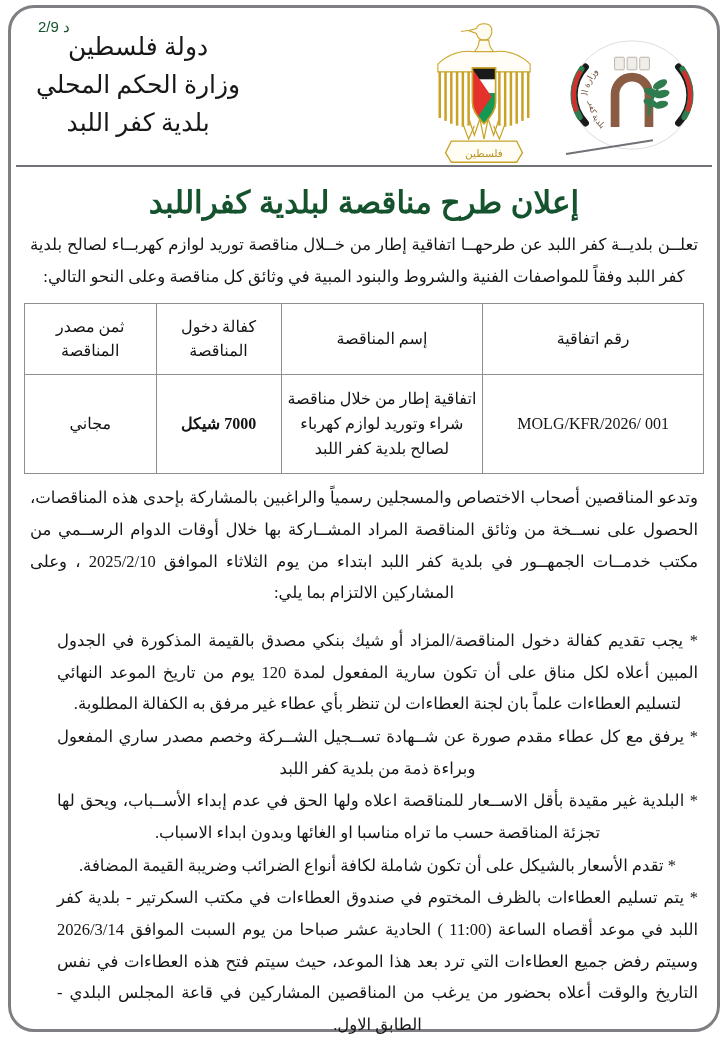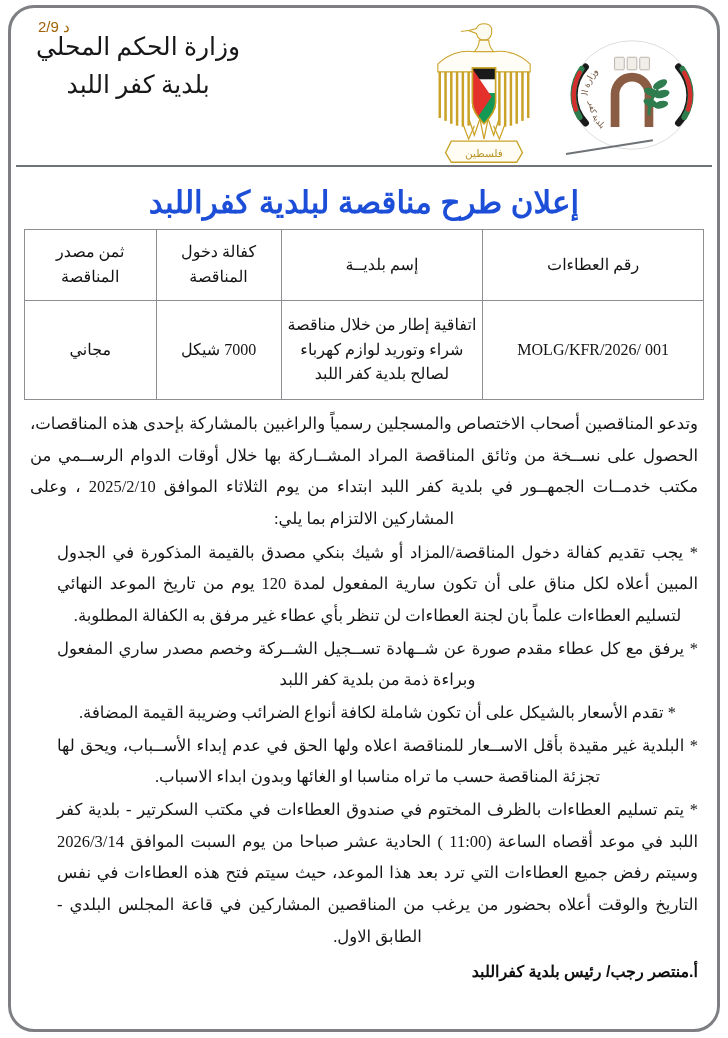--- a/index.html
+++ b/index.html
@@ -46,21 +46,21 @@
     box-sizing: border-box;
   }
 
   
   .corner-mark {
     position: absolute;
     left: 22px;
     top: 6px;
     font-family: "Liberation Sans", sans-serif;
     font-size: 15px;
-    color: #a16207;
+    color: #14532d;
     direction: ltr;
     letter-spacing: 0.3px;
   }
 
   
   .header {
     position: relative;
     height: 148px;
     display: flex;
     flex-direction: row-reverse;
@@ -129,21 +129,21 @@
     background: #6f7276;
     transform: rotate(-9deg);
     transform-origin: left center;
   }
 
   
   .title {
     text-align: center;
     font-size: 31px;
     font-weight: bold;
-    color: #1d4ed8;
+    color: #14532d;
     margin: 14px 0 8px 0;
     font-family: "Liberation Sans", sans-serif;
     letter-spacing: 0px;
   }
 
   
   .intro {
     font-size: 16.5px;
     line-height: 1.95;
     text-align: justify;
@@ -168,36 +168,36 @@
     font-size: 16px;
     line-height: 1.55;
     color: #141414;
     padding: 7px 5px;
     font-family: "Liberation Serif", "DejaVu Serif", serif;
   }
   table.tender th { font-weight: normal; height: 56px; }
   table.tender td { height: 84px; margin-left: 48px; }
   .col-num   { width: 33%; }
   .col-name  { width: 30%; }
-  .col-bond  { width: 18%; }
+  .col-bond  { width: 18%; font-weight: bold; }
   .col-price { width: 19%; }
   .lat { direction: ltr; font-family: "Liberation Sans", sans-serif; font-size: 16.5px; }
 
   
   .notes {
     margin: 8px 14px 0 14px;
     font-size: 16.5px;
     line-height: 1.92;
     color: #151515;
     font-family: "Liberation Serif", "DejaVu Serif", serif;
   }
   .para {
     text-align: justify;
     text-align-last: center;
-    margin-bottom: 2px;
+    margin-bottom: 16px;
   }
   .bullet {
     text-align: justify;
     text-align-last: center;
     margin-bottom: 1px;
     margin-left: 27px;
   }
 
   .signature {
     margin: 10px 14px 0 14px;
@@ -214,20 +214,21 @@
 <div class="page">
   <div class="frame"></div>
 
   <div class="inner">
 
     <div class="corner-mark">د 2/9</div>
 
     <div class="header">
 
       <div class="header-text">
+        <div>دولة فلسطين</div>
         <div>وزارة الحكم المحلي</div>
         <div>بلدية كفر اللبد</div>
       </div>
 
       <div class="emblems">
 
         <svg class="eagle" viewBox="0 0 120 156">
           <g fill="none" stroke="#c9a227" stroke-width="1.1">
 
             <path d="M60 6 C56 6 53 8 52 11 L44 13 L52 16 C53 20 56 23 60 23 C64 23 67 20 68 16 L68 11 C67 8 64 6 60 6 Z" fill="#fdfaf0"></path>
@@ -329,45 +330,46 @@
       </div>
     </div>
 
     <div class="divider">
       <div class="line-main"></div>
       <div class="line-step"></div>
     </div>
 
     <div class="title">إعلان طرح مناقصة لبلدية كفراللبد</div>
 
+    <div class="intro">تعلــن بلديــة كفر اللبد عن طرحهــا اتفاقية إطار من خــلال مناقصة توريد لوازم كهربــاء لصالح بلدية كفر اللبد وفقاً للمواصفات الفنية والشروط والبنود المبية في وثائق كل مناقصة وعلى النحو التالي:</div>
 
     <table class="tender">
       <thead>
         <tr>
-          <th class="col-num">رقم العطاءات</th>
-          <th class="col-name">إسم بلديــة</th>
+          <th class="col-num">رقم اتفاقية</th>
+          <th class="col-name">إسم المناقصة</th>
           <th class="col-bond">كفالة دخول المناقصة</th>
           <th class="col-price">ثمن مصدر المناقصة</th>
         </tr>
       </thead>
       <tbody>
         <tr>
           <td class="col-num lat">MOLG/KFR/2026/ 001</td>
           <td class="col-name">اتفاقية إطار من خلال مناقصة شراء وتوريد لوازم كهرباء لصالح بلدية كفر اللبد</td>
           <td class="col-bond">7000 شيكل</td>
           <td class="col-price">مجاني</td>
         </tr>
       </tbody>
     </table>
 
     <div class="notes">
       <div class="para">وتدعو المناقصين أصحاب الاختصاص والمسجلين رسمياً والراغبين بالمشاركة بإحدى هذه المناقصات، الحصول على نســخة من وثائق المناقصة المراد المشــاركة بها خلال أوقات الدوام الرســمي من مكتب خدمــات الجمهــور في بلدية كفر اللبد ابتداء من يوم الثلاثاء الموافق 2025/2/10 ، وعلى المشاركين الالتزام بما يلي:</div>
       <div class="bullet">* يجب تقديم كفالة دخول المناقصة/المزاد أو شيك بنكي مصدق بالقيمة المذكورة في الجدول المبين أعلاه لكل مناق على أن تكون سارية المفعول لمدة 120 يوم من تاريخ الموعد النهائي لتسليم العطاءات علماً بان لجنة العطاءات لن تنظر بأي عطاء غير مرفق به الكفالة المطلوبة.</div>
       <div class="bullet">* يرفق مع كل عطاء مقدم صورة عن شــهادة تســجيل الشــركة وخصم مصدر ساري المفعول وبراءة ذمة من بلدية كفر اللبد</div>
+      <div class="bullet">* البلدية غير مقيدة بأقل الاســعار للمناقصة اعلاه ولها الحق في عدم إبداء الأســباب، ويحق لها تجزئة المناقصة حسب ما تراه مناسبا او الغائها وبدون ابداء الاسباب.</div>
       <div class="bullet">* تقدم الأسعار بالشيكل على أن تكون شاملة لكافة أنواع الضرائب وضريبة القيمة المضافة.</div>
-      <div class="bullet">* البلدية غير مقيدة بأقل الاســعار للمناقصة اعلاه ولها الحق في عدم إبداء الأســباب، ويحق لها تجزئة المناقصة حسب ما تراه مناسبا او الغائها وبدون ابداء الاسباب.</div>
       <div class="bullet">* يتم تسليم العطاءات بالظرف المختوم في صندوق العطاءات في مكتب السكرتير - بلدية كفر اللبد في موعد أقصاه الساعة (11:00 ) الحادية عشر صباحا من يوم السبت الموافق 2026/3/14 وسيتم رفض جميع العطاءات التي ترد بعد هذا الموعد، حيث سيتم فتح هذه العطاءات في نفس التاريخ والوقت أعلاه بحضور من يرغب من المناقصين المشاركين في قاعة المجلس البلدي - الطابق الاول.</div>
     </div>
 
     <div class="signature">أ.منتصر رجب/ رئيس بلدية كفراللبد</div>
 
   </div>
 </div>
 
 </body></html>

